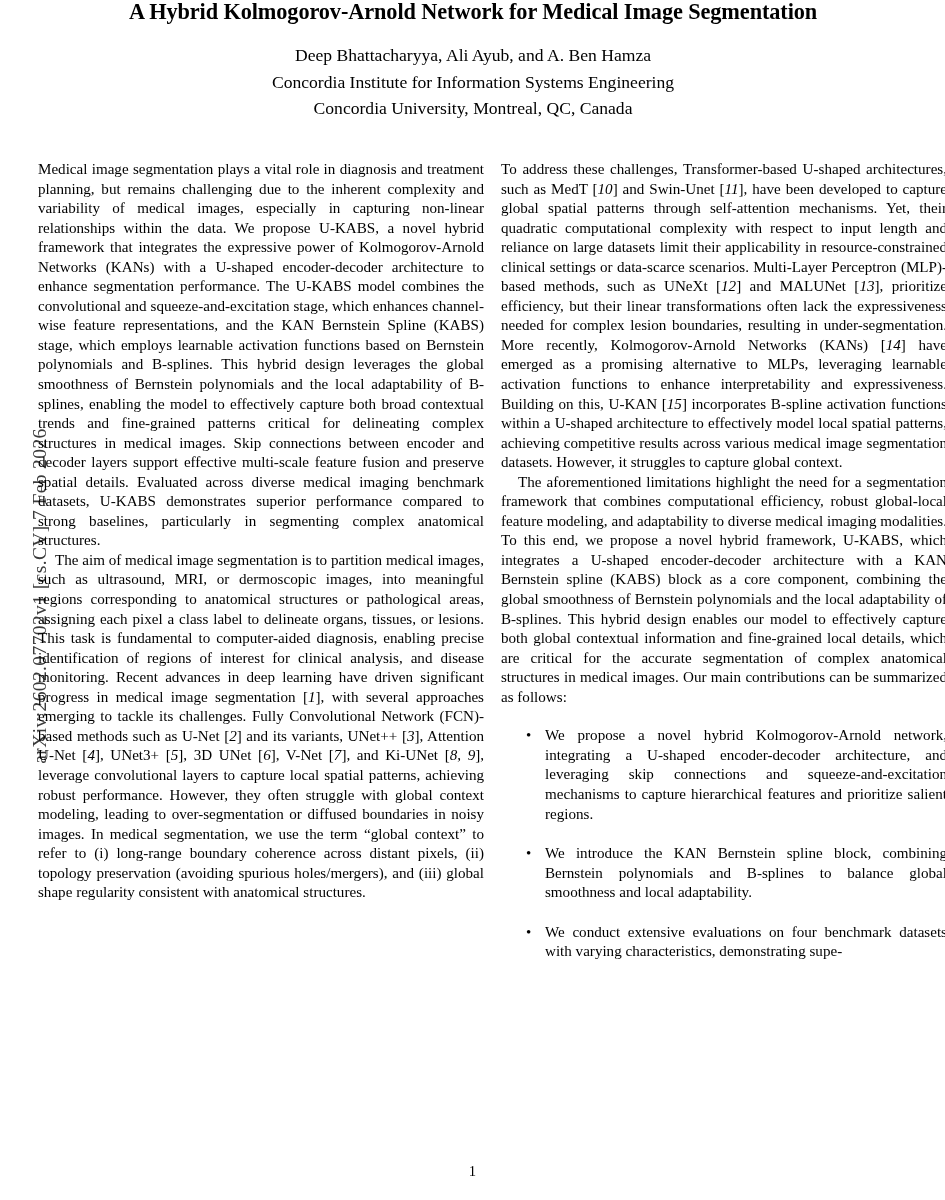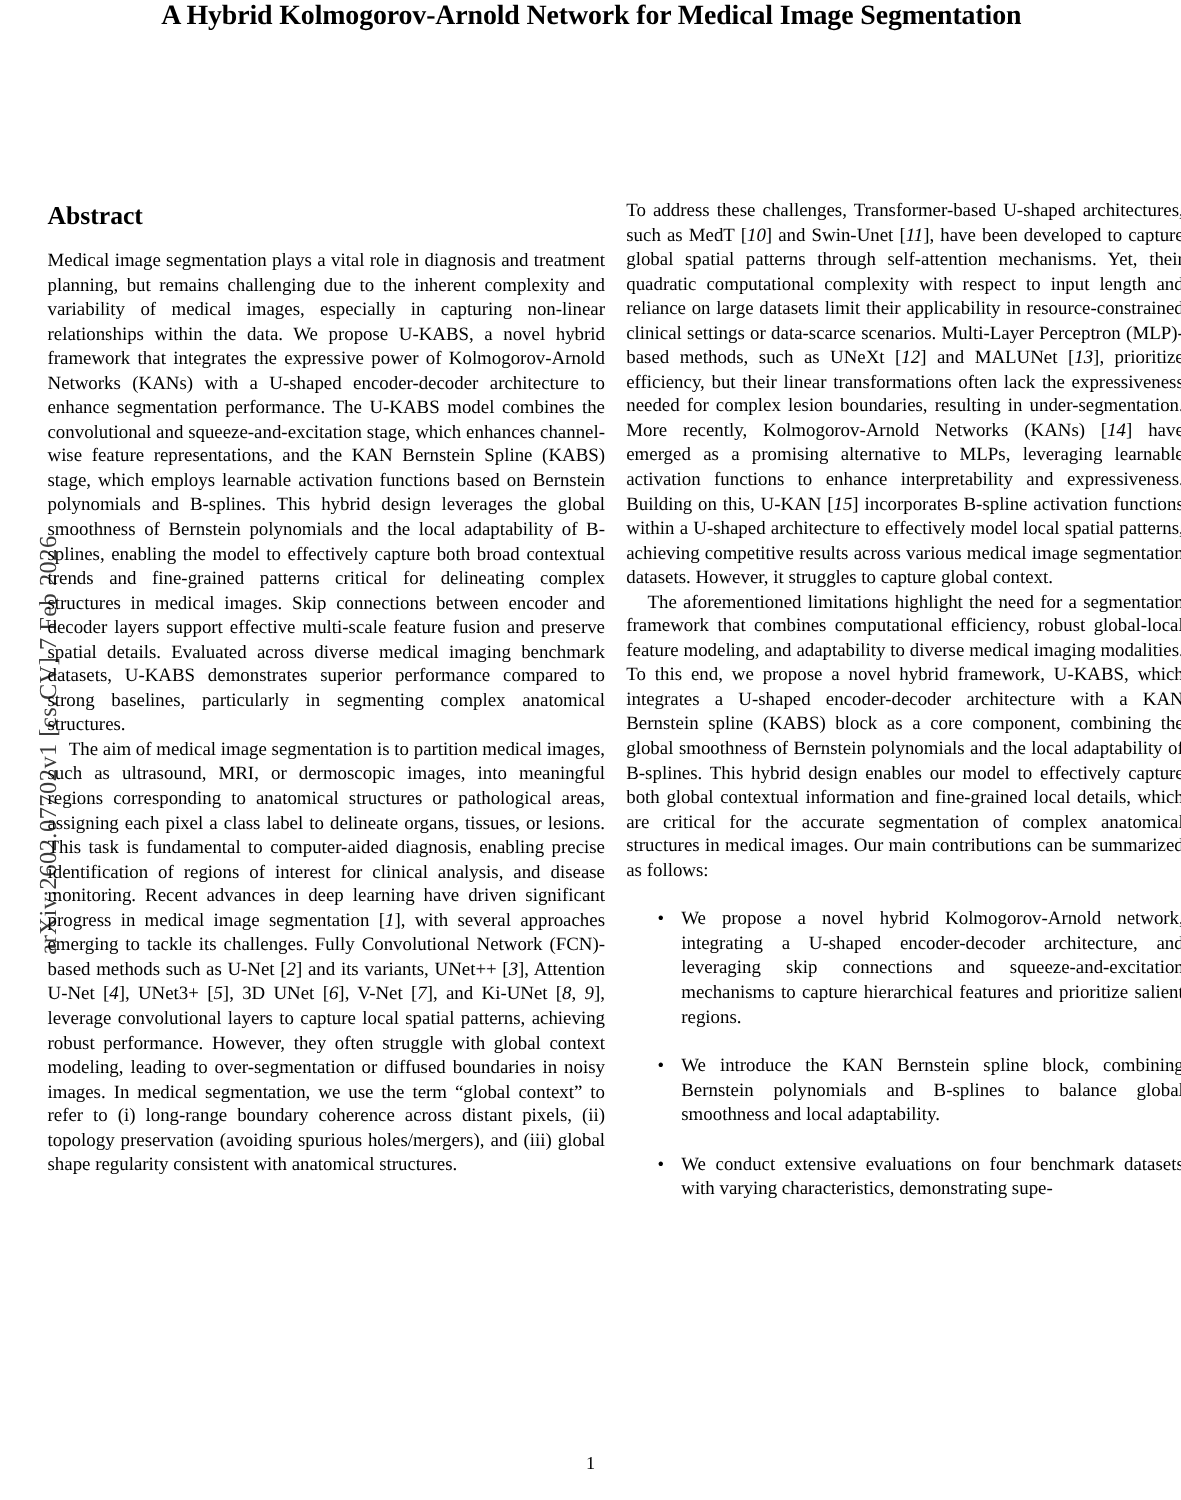--- a/index.html
+++ b/index.html
@@ -130,24 +130,28 @@
 </style>
 </head>
 <body>
 
 <div class="page">
 
   <div class="arxiv-stamp">arXiv:2602.07702v1  [cs.CV]  7 Feb 2026</div>
 
   <div class="title">A Hybrid Kolmogorov-Arnold Network for Medical Image Segmentation</div>
 
+  <div class="authors">
+    <div>Deep Bhattacharyya, Ali Ayub, and A. Ben Hamza</div>
+    <div>Concordia Institute for Information Systems Engineering</div>
+    <div>Concordia University, Montreal, QC, Canada</div>
+  </div>
 
   <div class="col col-left">
 
-    <h2 class="section-head">Abstract</h2>
 
     <p class="body">Medical image segmentation plays a vital role in diagnosis and treatment planning, but remains challenging due to the inherent complexity and variability of medical images, especially in capturing non-linear relationships within the data. We propose U-KABS, a novel hybrid framework that integrates the expressive power of Kolmogorov-Arnold Networks (KANs) with a U-shaped encoder-decoder architecture to enhance segmentation performance. The U-KABS model combines the convolutional and squeeze-and-excitation stage, which enhances channel-wise feature representations, and the KAN Bernstein Spline (KABS) stage, which employs learnable activation functions based on Bernstein polynomials and B-splines. This hybrid design leverages the global smoothness of Bernstein polynomials and the local adaptability of B-splines, enabling the model to effectively capture both broad contextual trends and fine-grained patterns critical for delineating complex structures in medical images. Skip connections between encoder and decoder layers support effective multi-scale feature fusion and preserve spatial details. Evaluated across diverse medical imaging benchmark datasets, U-KABS demonstrates superior performance compared to strong baselines, particularly in segmenting complex anatomical structures.</p>
 
 
 
     <p class="body"><span>The aim of medical image segmentation is to partition medical images, such as ultrasound, MRI, or dermoscopic images, into meaningful regions corresponding to anatomical structures or pathological areas, assigning each pixel a class label to delineate organs, tissues, or lesions. This task is fundamental to computer-aided diagnosis, enabling precise identification of regions of interest for clinical analysis, and disease monitoring. Recent advances in deep learning have driven significant progress in medical image segmentation [</span><span class="cite">1</span><span>], with several approaches emerging to tackle its challenges. Fully Convolutional Network (FCN)-based methods such as U-Net [</span><span class="cite">2</span><span>] and its variants, UNet++ [</span><span class="cite">3</span><span>], Attention U-Net [</span><span class="cite">4</span><span>], UNet3+ [</span><span class="cite">5</span><span>], 3D UNet [</span><span class="cite">6</span><span>], V-Net [</span><span class="cite">7</span><span>], and Ki-UNet [</span><span class="cite">8</span><span>, </span><span class="cite">9</span><span>], leverage convolutional layers to capture local spatial patterns, achieving robust performance. However, they often struggle with global context modeling, leading to over-segmentation or diffused boundaries in noisy images. In medical segmentation, we use the term “global context” to refer to (i) long-range boundary coherence across distant pixels, (ii) topology preservation (avoiding spurious holes/mergers), and (iii) global shape regularity consistent with anatomical structures.</span></p>
 
   </div>
 
   <div class="col col-right">

